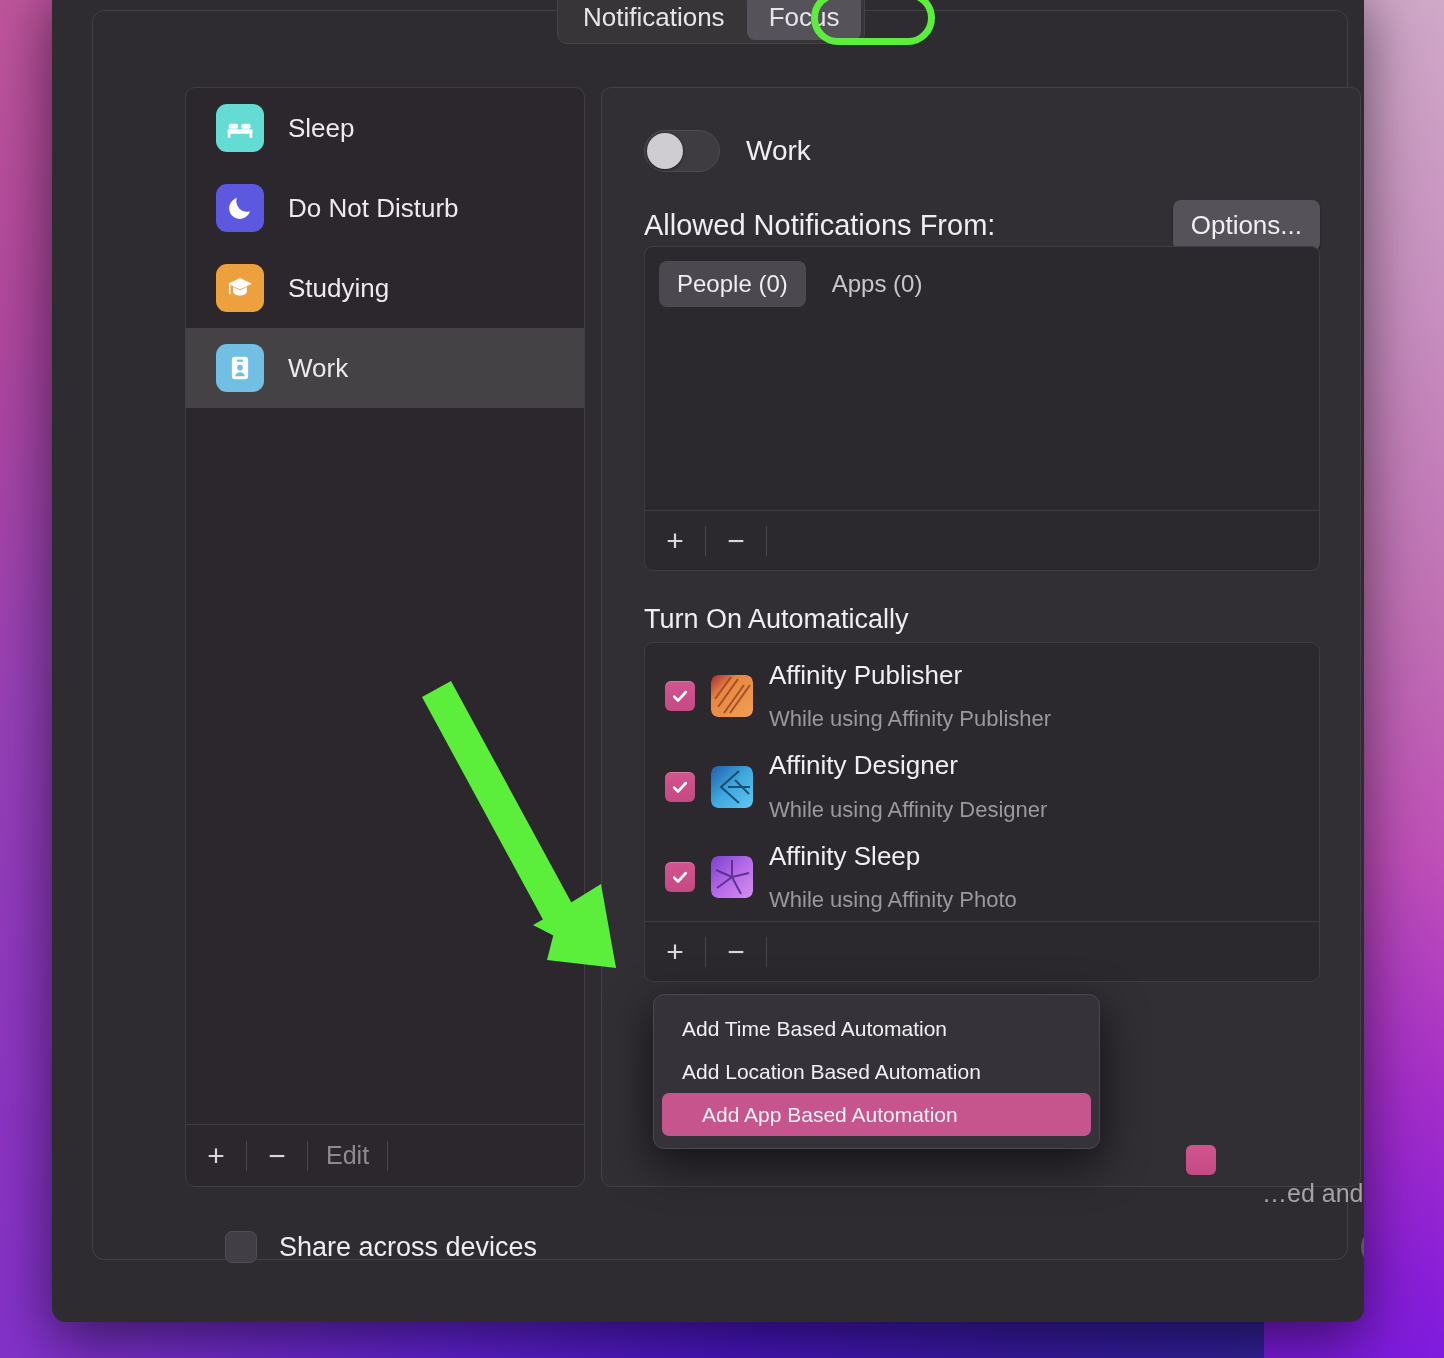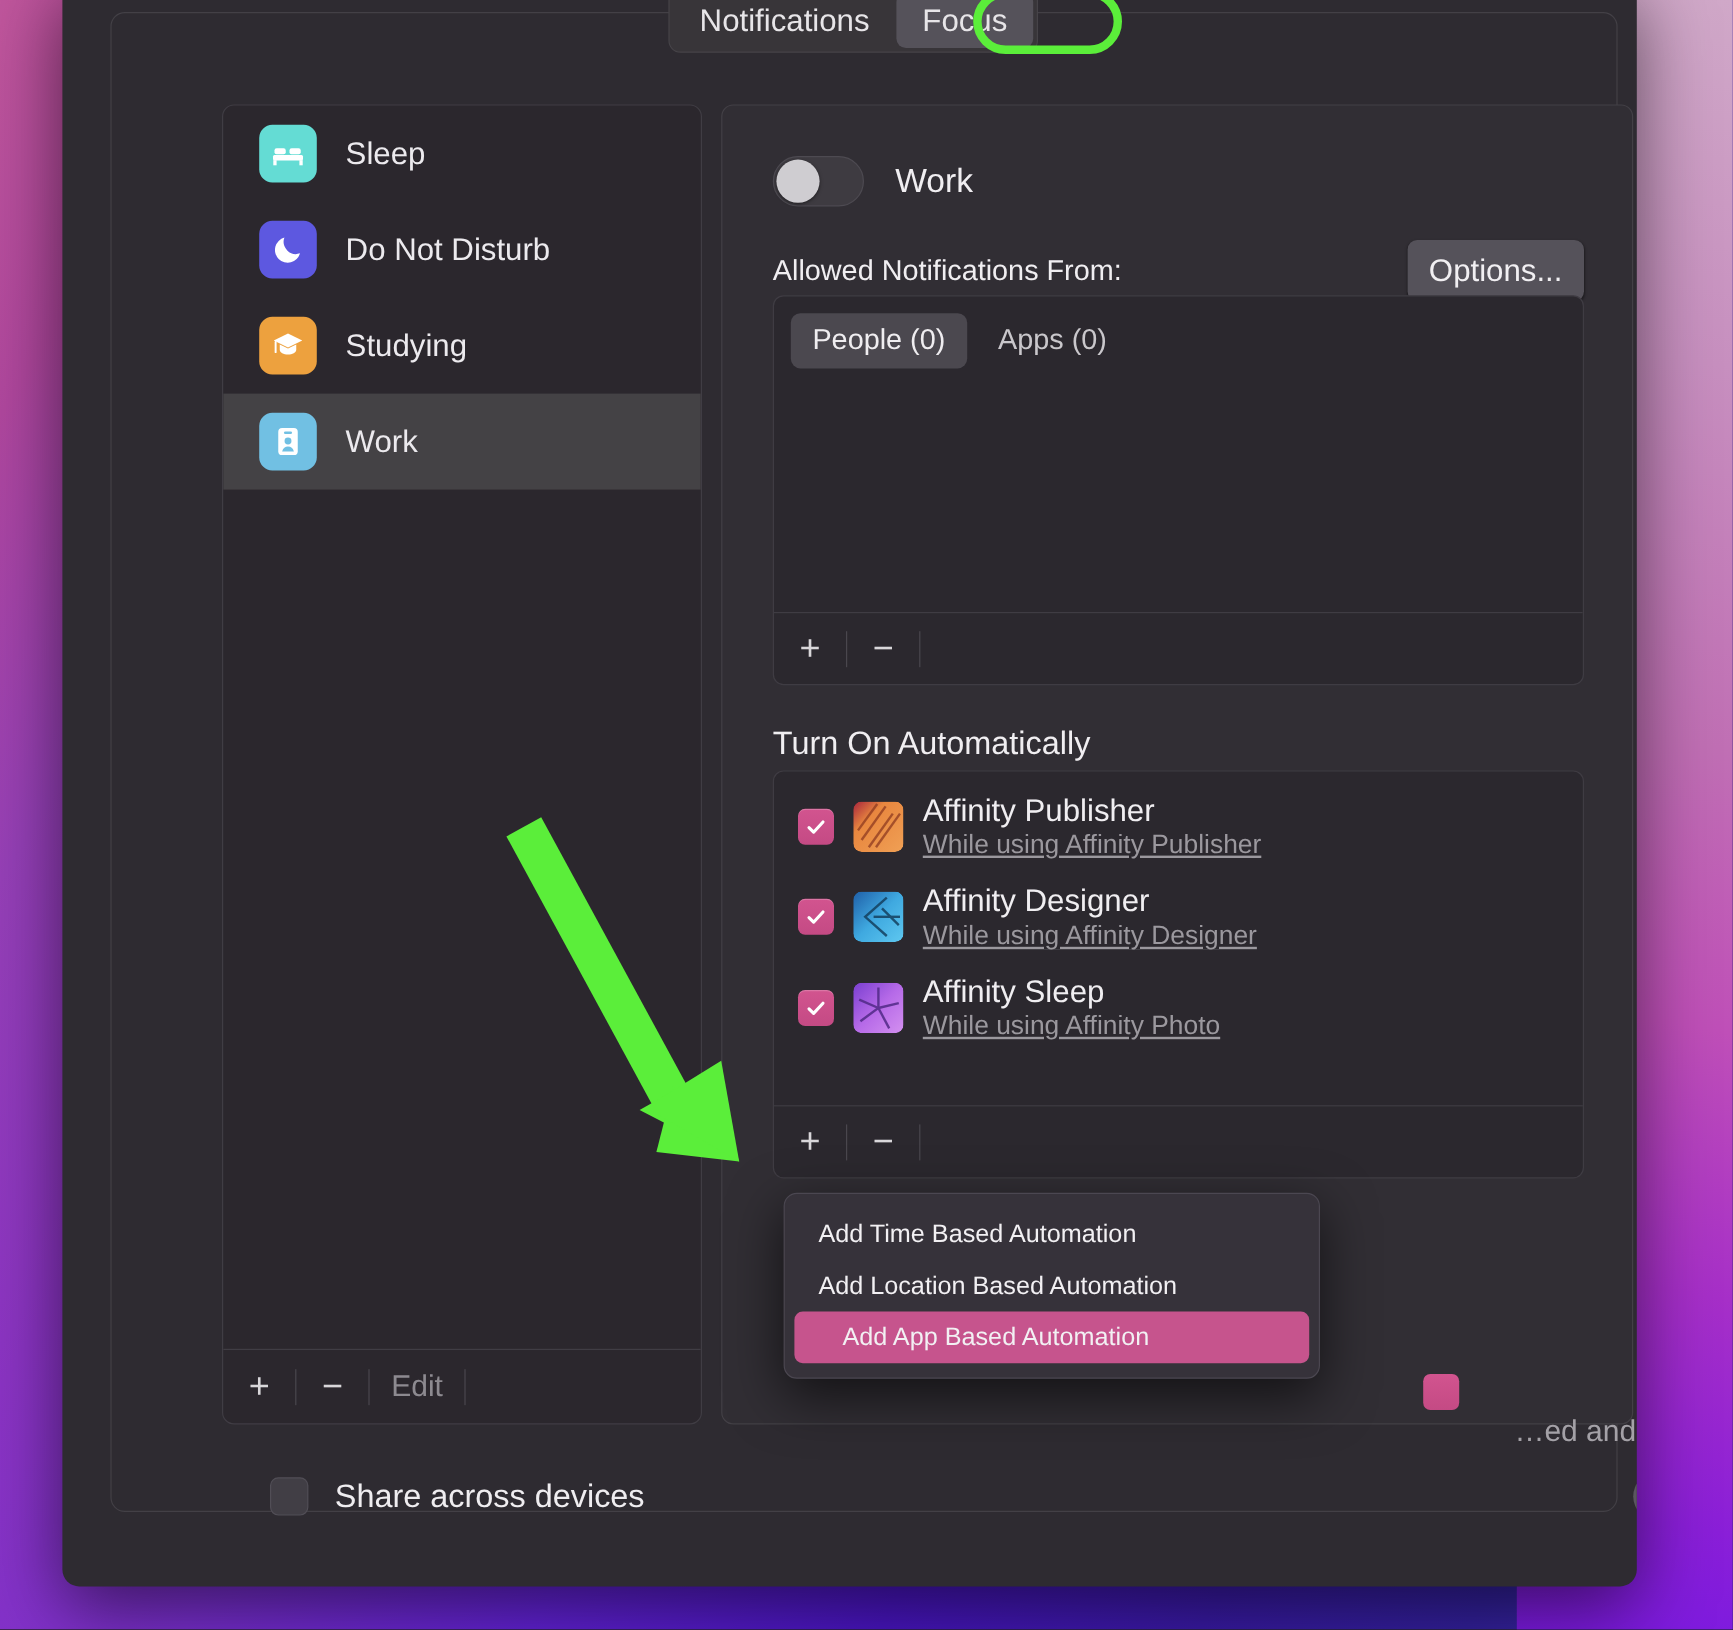--- a/index.html
+++ b/index.html
@@ -142,21 +142,21 @@
     box-shadow:0 1px 3px rgba(0,0,0,.5);
   }
   #focus-name{ font-size:28px; color:#f0eef1; }
 
   
   #allowed-row{
     position:absolute; left:42px; top:112px;
     width:676px;
     display:flex; align-items:center; justify-content:space-between;
   }
-  #allowed-label{ font-size:24px; color:#f0eef1; }
+  #allowed-label{ font-size:29px; color:#f0eef1; }
   #options-button{
     background:#55525a;
     border-radius:8px;
     padding:10px 18px;
     font-size:26px; color:#f1eff2;
     box-shadow:0 1px 2px rgba(0,0,0,.4);
   }
 
   
   #allowed-box{
@@ -204,23 +204,23 @@
   }
   .cbx{
     width:30px; height:30px; border-radius:6px;
     background:linear-gradient(180deg,#d2548f,#c44a84);
     display:flex; align-items:center; justify-content:center;
     flex:0 0 auto;
     box-shadow:inset 0 1px 0 rgba(255,255,255,.2);
   }
   .cbx svg{ width:20px; height:20px; }
   .app-icon{ width:42px; height:42px; border-radius:7px; flex:0 0 auto; overflow:hidden; }
-  .app-text{ display:flex; flex-direction:column; gap:1px; }
+  .app-text{ display:flex; flex-direction:column; gap:16px; }
   .app-name{ font-size:26px; color:#f0eef1; line-height:1.12; }
-  .app-sub{ font-size:22px; color:#9b989e; line-height:1.15;text-decoration:underline; }
+  .app-sub{ font-size:22px; color:#9b989e; line-height:1.15; }
 
   #auto-toolbar{
     position:absolute; bottom:0; left:0; width:100%;
     height:60px;
     border-top:1px solid #3f3c43;
     display:flex; align-items:center;
   }
 
   
   #bottom-cbx{

